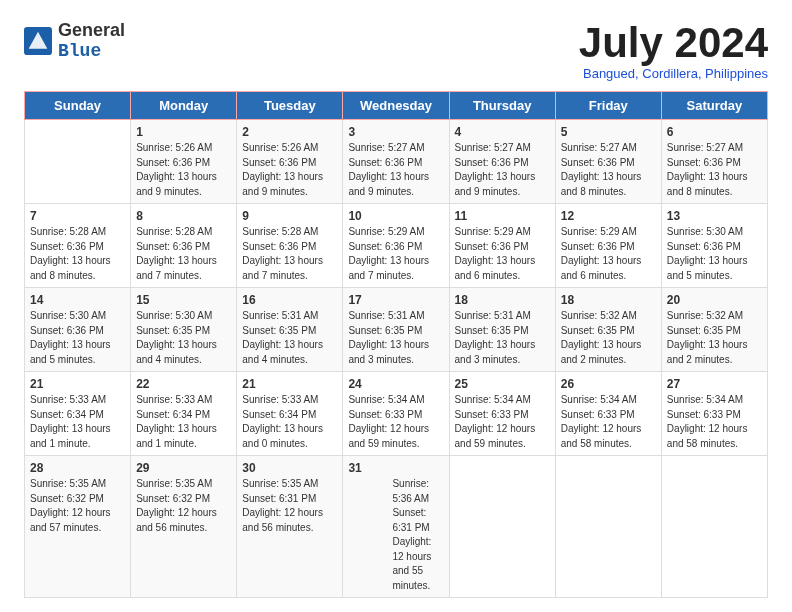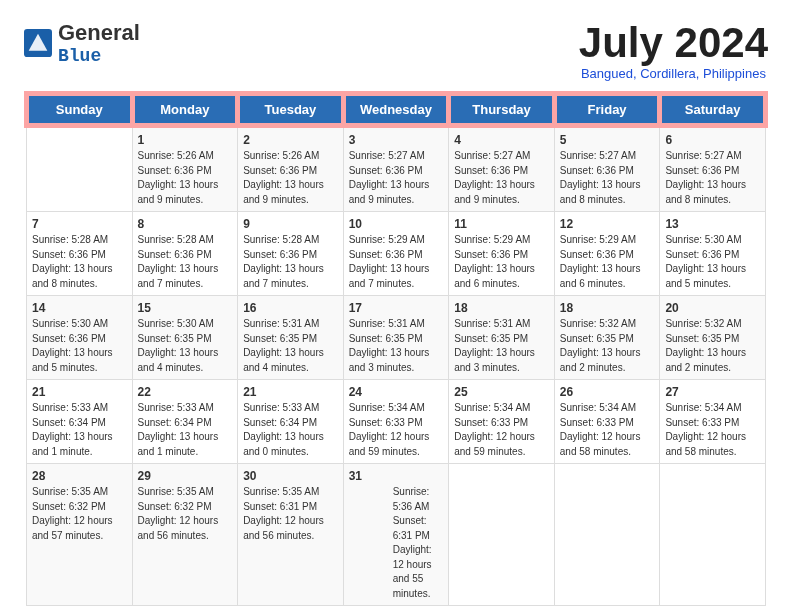--- a/index.html
+++ b/index.html
@@ -15,36 +15,36 @@
       justify-content: space-between;
       align-items: flex-start;
       margin-bottom: 10px;
     }
     .logo {
       display: flex;
       align-items: center;
       gap: 6px;
     }
     .logo-text-general {
-      font-size: 22px;
+      font-size: 18px;
       font-weight: bold;
       color: #333;
     }
     .logo-text-blue {
       font-size: 18px;
       font-weight: bold;
       color: #1a5fa8;
       font-family: Liberation Mono, monospace;
     }
     .logo-icon {
       width: 28px;
       height: 28px;
     }
     .title-block {
-      text-align: center;
+      text-align: right;
     }
     .month-title {
       font-size: 42px;
       font-weight: bold;
       color: #222;
       line-height: 1.1;
     }
     .location-title {
       font-size: 13px;
       color: #1d4ed8;
@@ -54,21 +54,21 @@
       border-collapse: collapse;
       table-layout: fixed;
     }
     thead tr th {
       background-color: #2a6db5;
       color: #fff;
       font-size: 13px;
       font-weight: bold;
       padding: 6px 4px;
       text-align: center;
-      border: 5px solid #fca5a5;
+      border: 1px solid #fca5a5;
     }
     tbody tr td {
       vertical-align: top;
       padding: 5px 4px 4px 5px;
       border: 1px solid #ddd;
       font-size: 10.5px;
       color: #333;
       height: 80px;
       background: #fff;
     }

